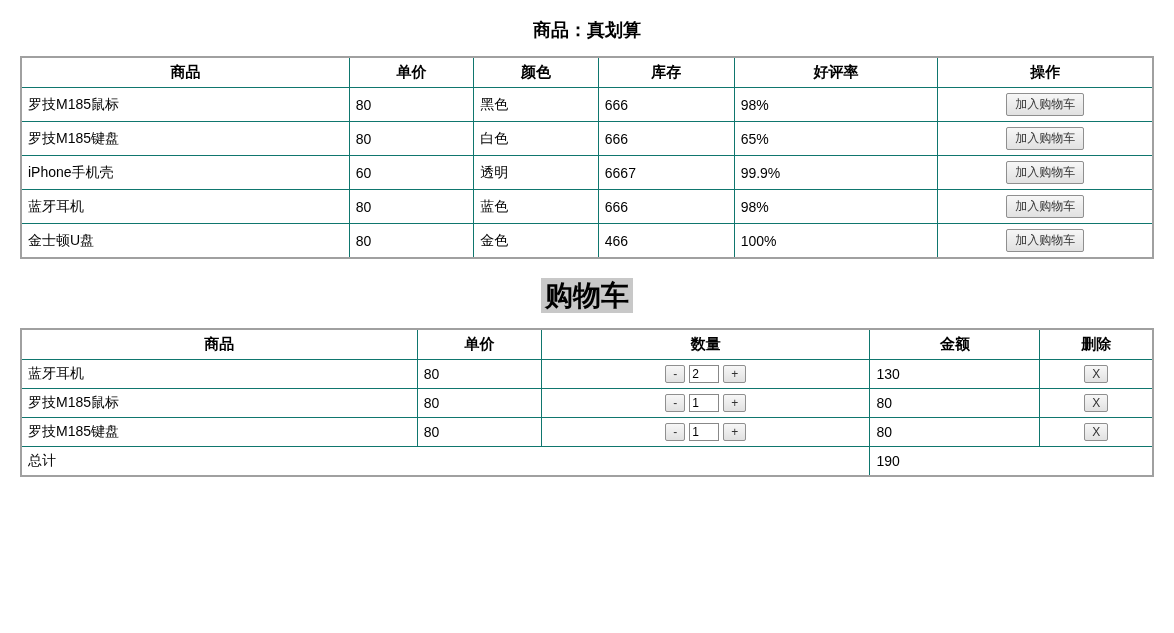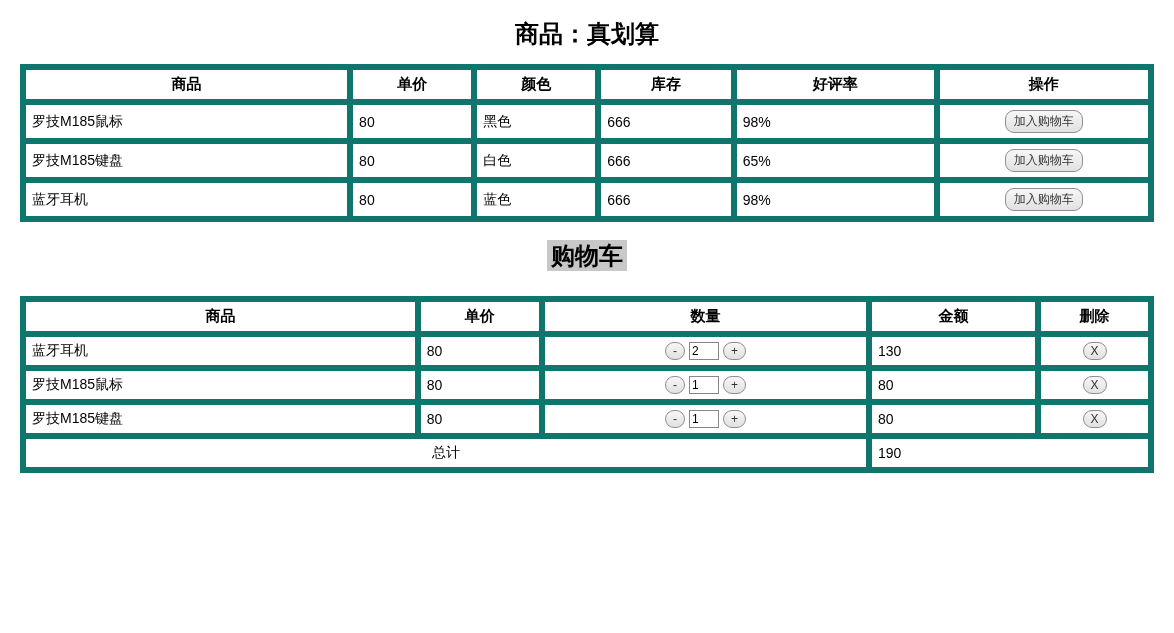--- a/index.html
+++ b/index.html
@@ -5,62 +5,62 @@
     * { box-sizing: border-box; }
     body {
       font-family: Arial, "Microsoft YaHei", sans-serif;
       margin: 0;
       padding: 10px 20px;
       background: #fff;
       font-size: 14px;
     }
     h1 {
       text-align: center;
-      font-size: 24px;
+      font-size: 18px;
       font-weight: bold;
       margin: 8px 0 14px 0;
     }
     h2 {
       text-align: center;
-      font-size: 24px;
+      font-size: 28px;
       font-weight: bold;
-      margin: 18px 0 24px 0;
+      margin: 18px 0 13px 0;
     }
     h2 span {
       background: #c8c8c8;
       padding: 2px 4px;
     }
     table {
       width: 100%;
       border-collapse: collapse;
       border: 2px solid #a0a0a0;
       margin-bottom: 10px;
     }
     th, td {
-      border: 6px solid #0f766e;
+      border: 1px solid #0f766e;
       padding: 5px 6px;
       text-align: left;
       height: 24px;
       vertical-align: middle;
     }
     th {
       text-align: center;
       font-weight: bold;
       font-size: 15px;
     }
     .col-action { text-align: center; }
     .col-qty { text-align: center; }
     .col-delete { text-align: center; }
     .btn {
       font-family: inherit;
       font-size: 12px;
       padding: 2px 8px;
       background: linear-gradient(#f7f7f7, #e1e1e1);
       border: 1px solid #8f8f8f;
-      border-radius: 9px;
+      border-radius: 2px;
       cursor: pointer;
       color: #333;
     }
     .btn-small {
       font-size: 12px;
       padding: 1px 7px;
       min-width: 18px;
     }
     .qty-input {
       width: 30px;
@@ -81,21 +81,21 @@
     .products col.c2 { width: 11%; }
     .products col.c3 { width: 11%; }
     .products col.c4 { width: 12%; }
     .products col.c5 { width: 18%; }
     .products col.c6 { width: 19%; }
     .cart col.c1 { width: 35%; }
     .cart col.c2 { width: 11%; }
     .cart col.c3 { width: 29%; }
     .cart col.c4 { width: 15%; }
     .cart col.c5 { width: 10%; }
-    .total-label { text-align: center; }
+    .total-label { text-align: left; }
   </style>
 </head>
 <body>
 
 <h1>商品：真划算</h1>
 
 <table class="products">
   <colgroup>
       <col class="c1">
       <col class="c2">
@@ -125,25 +125,41 @@
       </tr>
       <tr>
         <td>罗技M185键盘</td>
         <td>80</td>
         <td>白色</td>
         <td>666</td>
         <td>65%</td>
         <td class="col-action"><button class="btn">加入购物车</button></td>
       </tr>
       <tr>
+        <td>iPhone手机壳</td>
+        <td>60</td>
+        <td>透明</td>
+        <td>6667</td>
+        <td>99.9%</td>
+        <td class="col-action"><button class="btn">加入购物车</button></td>
+      </tr>
+      <tr>
         <td>蓝牙耳机</td>
         <td>80</td>
         <td>蓝色</td>
         <td>666</td>
         <td>98%</td>
+        <td class="col-action"><button class="btn">加入购物车</button></td>
+      </tr>
+      <tr>
+        <td>金士顿U盘</td>
+        <td>80</td>
+        <td>金色</td>
+        <td>466</td>
+        <td>100%</td>
         <td class="col-action"><button class="btn">加入购物车</button></td>
       </tr>
     </tbody>
 </table>
 
 <h2><span>购物车</span></h2>
 
 <table class="cart">
   <colgroup>
       <col class="c1">

